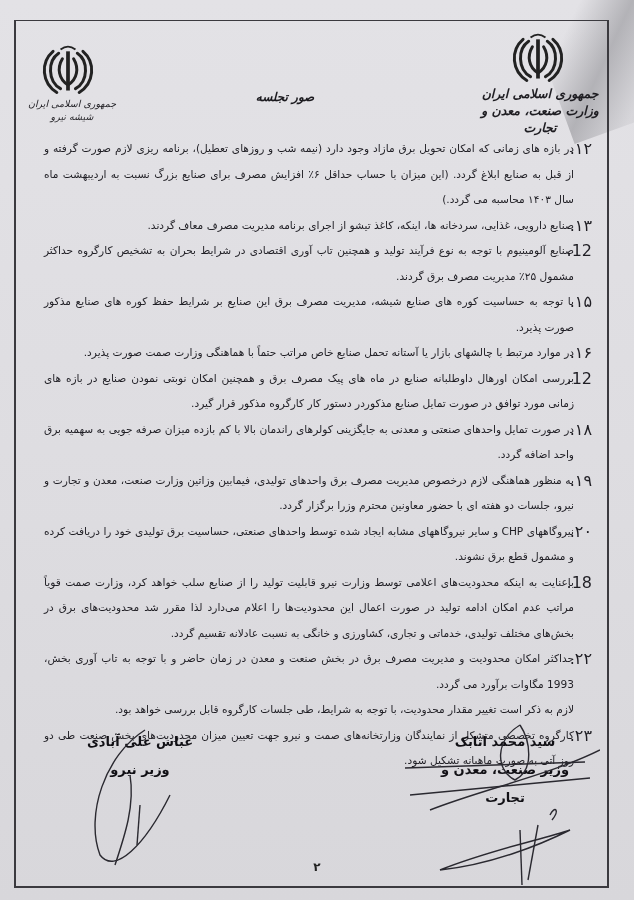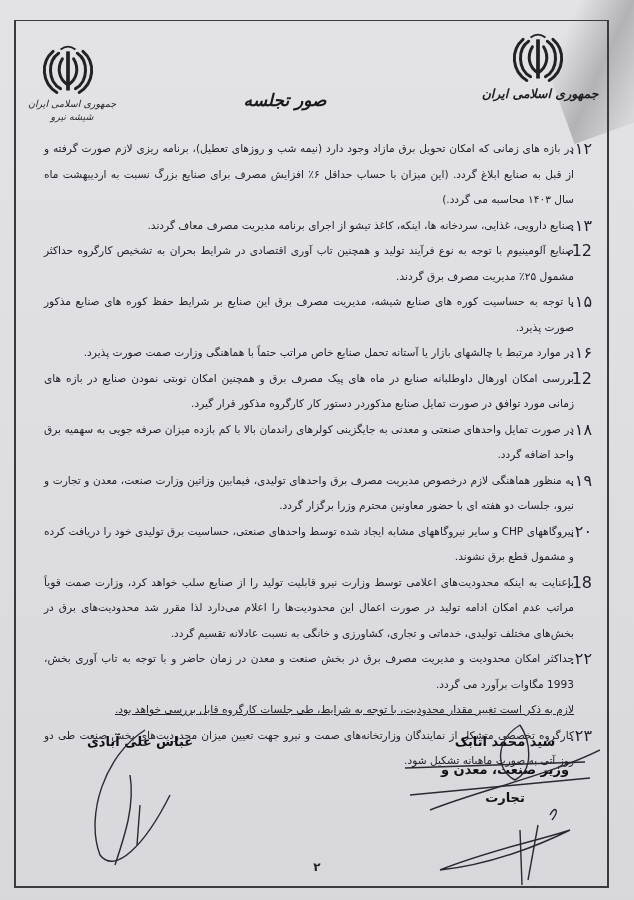--- a/index.html
+++ b/index.html
@@ -31,33 +31,33 @@
   .emblem.left { left: 40px; top: 42px; }
   .logo-text {
     position: absolute; font-family: "DejaVu Serif", serif; font-style: italic;
     color: #1e1d22; direction: rtl; text-align: center; line-height: 1.35;
   }
   .logo-text.right { left: 470px; top: 86px; width: 140px; font-size: 12.5px; font-weight: bold; }
   .logo-text.left { left: 22px; top: 98px; width: 100px; font-size: 9.5px; }
   .doc-title {
     position: absolute; left: 230px; top: 90px; width: 110px; text-align: center;
     font-family: "DejaVu Serif", serif; font-style: italic; font-weight: bold;
-    font-size: 17px; color: #1a191e; direction: rtl;
+    font-size: 12px; color: #1a191e; direction: rtl;
   }
   .body-text {
     position: absolute; left: 44px; top: 136px; width: 548px;
     direction: rtl; text-align: justify; color: #1f1e24;
     font-size: 10.6px; line-height: 25.5px;
   }
   .item { margin: 0; padding-right: 18px; position: relative; }
   .item .num {
     position: absolute; right: 0; top: 0; font-size: 16px; margin-left: 24px;
   }
   .item .txt { display: block; }
-  .note { margin: 0; padding-right: 18px; text-decoration: underline; }
+  .note { margin: 0; padding-right: 18px; }
   .signatures { position: absolute; left: 0; top: 720px; width: 634px; height: 170px; }
   .sig-block {
     position: absolute; direction: rtl; text-align: center;
     font-weight: bold; color: #111015; font-size: 13px; line-height: 28px;
   }
   .sig-block.right { left: 420px; top: 8px; width: 170px; }
   .sig-block.left { left: 80px; top: 8px; width: 120px; }
   .scribble { position: absolute; pointer-events: none; }
   .page-number {
     position: absolute; left: 305px; top: 860px; width: 24px; text-align: center;
@@ -80,20 +80,21 @@
           <path d="M40 12 C52 20, 52 42, 38 50"></path>
           <path d="M46 10 C60 22, 58 44, 42 54"></path>
           <path d="M24 18 C18 28, 20 40, 30 46 C40 40, 42 28, 36 18"></path>
         </g>
         <rect x="28" y="10" width="4" height="42" fill="#222"></rect>
         <path d="M22 8 Q30 2 38 8" fill="none" stroke="#222" stroke-width="2"></path>
       </svg>
     </div>
     <div class="logo-text right">
       <div>جمهوری اسلامی ایران</div>
+      <div>وزارت صنعت، معدن و تجارت</div>
     </div>
 
     <div class="doc-title">صور تجلسه</div>
 
     <div class="emblem left">
       <svg viewBox="0 0 60 60">
         <g fill="none" stroke="#222" stroke-width="3.2" stroke-linecap="round">
           <path d="M20 12 C8 20, 8 42, 22 50"></path>
           <path d="M14 10 C0 22, 2 44, 18 54"></path>
           <path d="M40 12 C52 20, 52 42, 38 50"></path>
@@ -174,20 +175,21 @@
         <path d="M30 90 C80 70, 150 55, 200 30"></path>
         <path d="M120 5 C95 20, 95 50, 115 60 C135 50, 130 20, 120 5"></path>
         <path d="M40 150 C90 130, 140 120, 170 110 C140 125, 90 145, 40 150 Z"></path>
         <path d="M120 110 L122 165"></path>
         <path d="M138 105 L128 160"></path>
         <path d="M150 95 C155 85, 160 90, 152 100"></path>
       </g>
     </svg>
     <div class="sig-block left">
       <div>عباس علی آبادی</div>
+      <div>وزیر نیرو</div>
     </div>
     <svg class="scribble" style="left:85px;top:5px;width:110px;height:150px" viewBox="0 0 110 150">
       <g fill="none" stroke="#2a2930" stroke-width="1.4">
         <path d="M60 5 C20 30, 0 90, 15 130 C30 150, 60 120, 85 70"></path>
         <path d="M45 50 C50 80, 40 110, 30 140"></path>
         <path d="M55 80 L52 120"></path>
       </g>
     </svg>
   </div>
 

